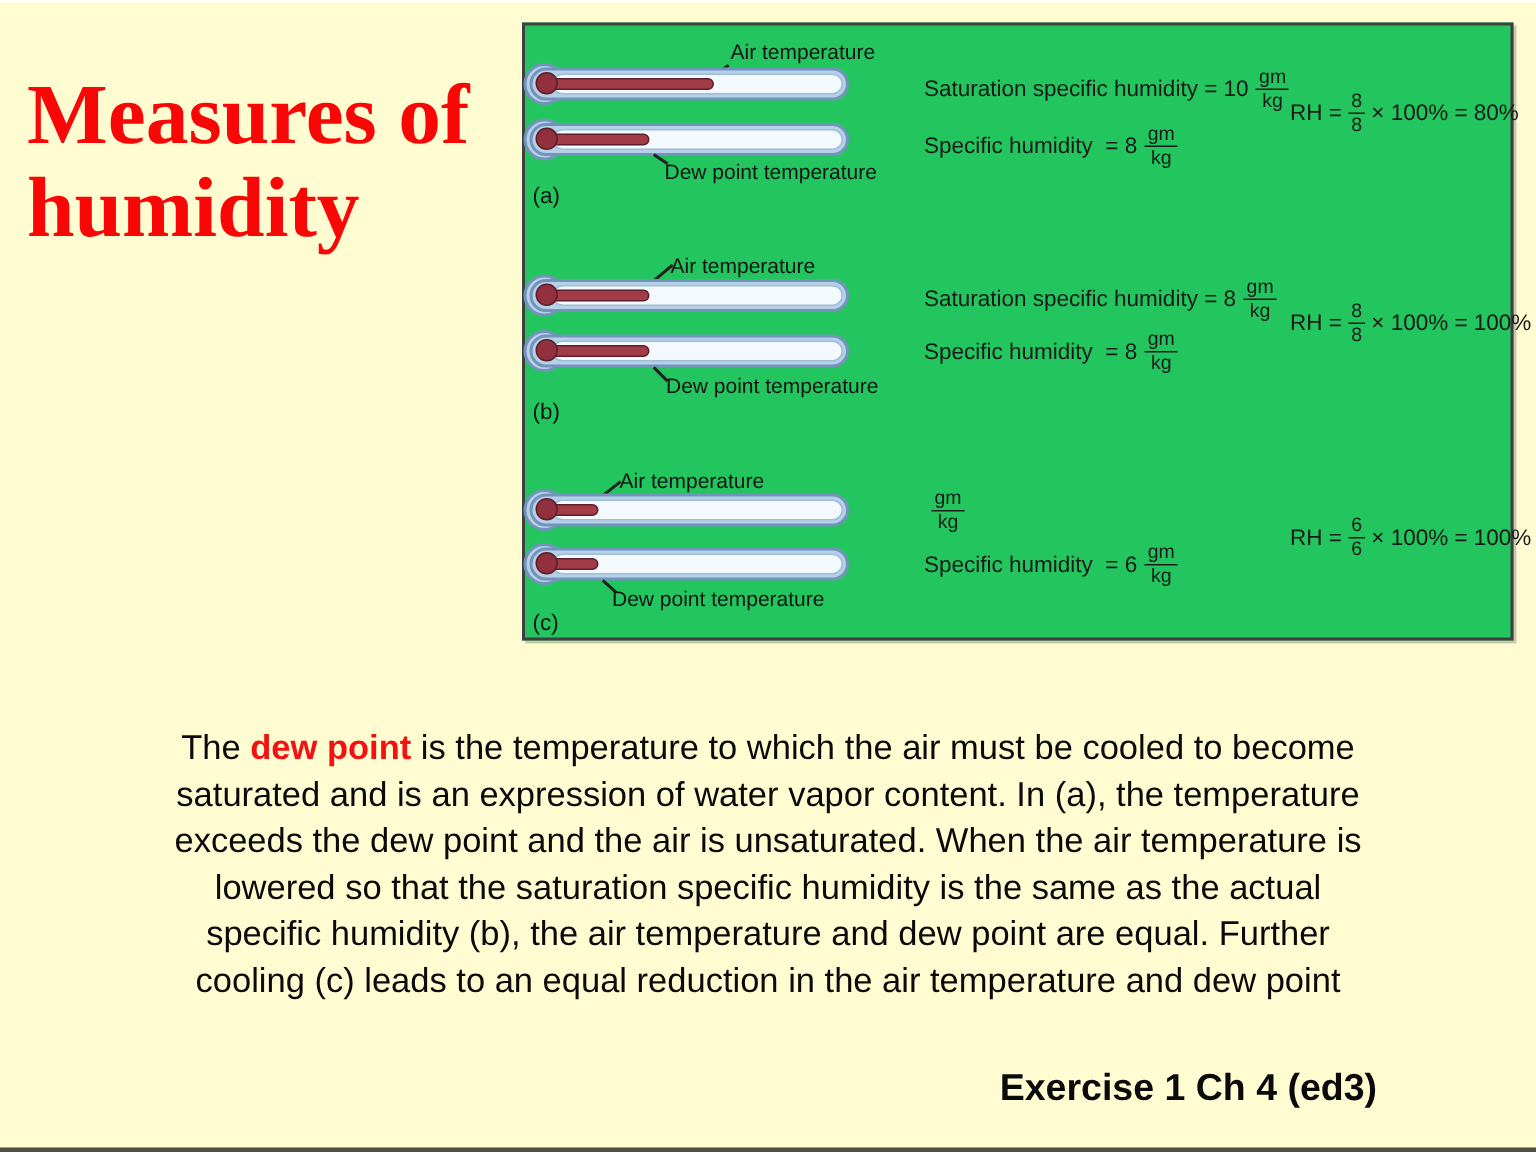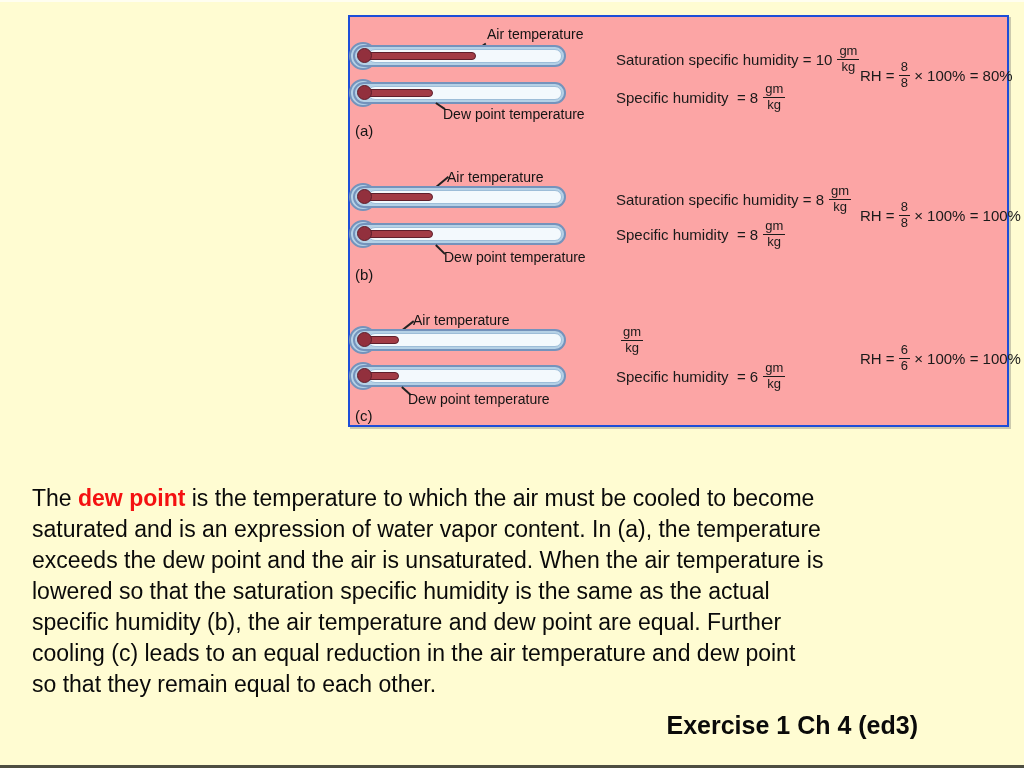--- a/index.html
+++ b/index.html
@@ -26,22 +26,22 @@
     position:absolute;left:18px;top:46px;
     font-family:"Liberation Serif",serif;
     font-weight:bold;
     font-size:57px;line-height:62px;
     color:var(--title-red);
   }
 
   
   .figure{
     position:absolute;left:348px;top:15px;width:661px;height:412px;
-    background:#fca5a5;
-    border:2px solid #1d4ed8;
+    background:#22c55e;
+    border:2px solid #404040;
     box-shadow:2px 2px 0 rgba(110,110,110,0.35);
   }
   .fig-label{
     position:absolute;font-size:14px;color:#141414;white-space:nowrap;
   }
   .panel-letter{
     position:absolute;left:5px;font-size:15px;color:#141414;
   }
   .leader{
     position:absolute;height:1.5px;background:#222;
@@ -81,39 +81,40 @@
     display:inline-flex;flex-direction:column;align-items:center;
     font-size:13px;line-height:1.1;margin-left:5px;
   }
   .frac .num{border-bottom:1.5px solid #1A1A1A;padding:0 2px;text-align:center;}
   .frac .den{padding:0 2px;}
   .eq.rh .frac{margin-left:0;}
 
   
   .body-text{
     position:absolute;left:50%;top:483px;transform:translateX(-50%);
-    width:960px;
+    width:960px;text-align:center;
     font-size:23px;line-height:31px;color:#0A0A0A;
   }
   .dew-highlight{color:var(--highlight-red);font-weight:bold;}
 
   
   .footer-text{
     position:absolute;top:711px;right:106px;
     font-size:25px;font-weight:bold;color:#0A0A0A;white-space:nowrap;
   }
 </style>
 </head>
 <body>
 
 <div class="edge-top"></div>
 <div class="edge-bottom"></div>
 
 <h1 class="slide-title">
-  <br>
+  <span>Measures of</span><br>
+  <span>humidity</span>
 </h1>
 
 <div class="figure">
 
   <div class="fig-label" style="left:137px;top:9px">Air temperature</div>
   <div class="leader" style="left:125px;top:33px;width:13px;transform:rotate(-35deg)"></div>
   <div class="thermo" style="top:28px">
     <div class="housing"></div>
     <div class="tube"></div>
     <div class="channel"></div>
@@ -241,16 +242,15 @@
 
 </div>
 
 <div class="body-text">
   <div><span>The </span><span class="dew-highlight">dew point</span><span> is the temperature to which the air must be cooled to become</span></div>
   <div>saturated and is an expression of water vapor content. In (a), the temperature</div>
   <div>exceeds the dew point and the air is unsaturated. When the air temperature is</div>
   <div>lowered so that the saturation specific humidity is the same as the actual</div>
   <div>specific humidity (b), the air temperature and dew point are equal. Further</div>
   <div>cooling (c) leads to an equal reduction in the air temperature and dew point</div>
-  <div>so that they remain equal to each other.</div>
 </div>
 
 <div class="footer-text">Exercise 1 Ch 4 (ed3)</div>
 
 </body></html>

